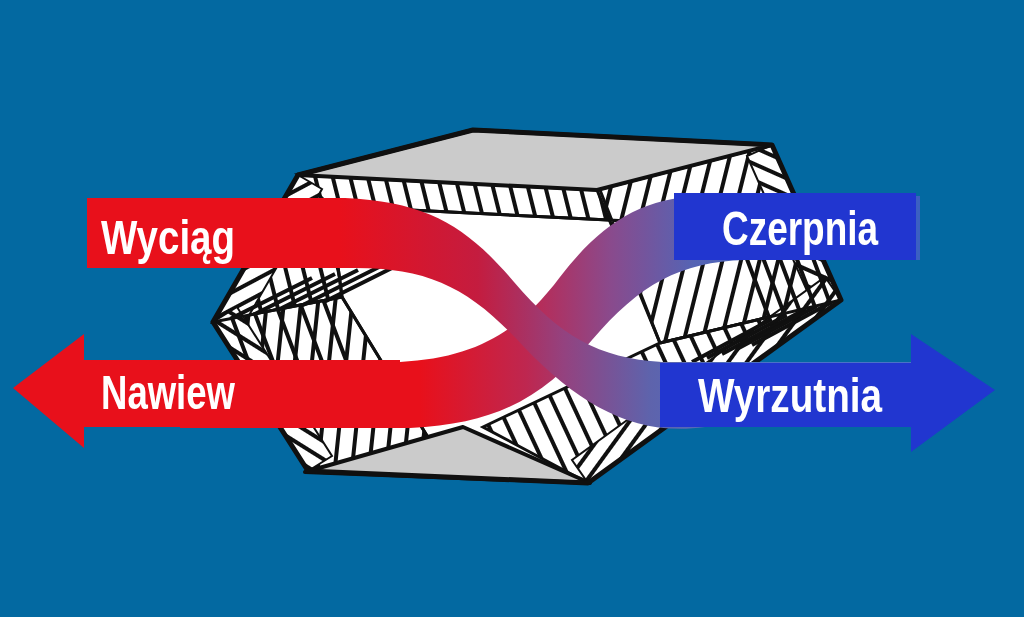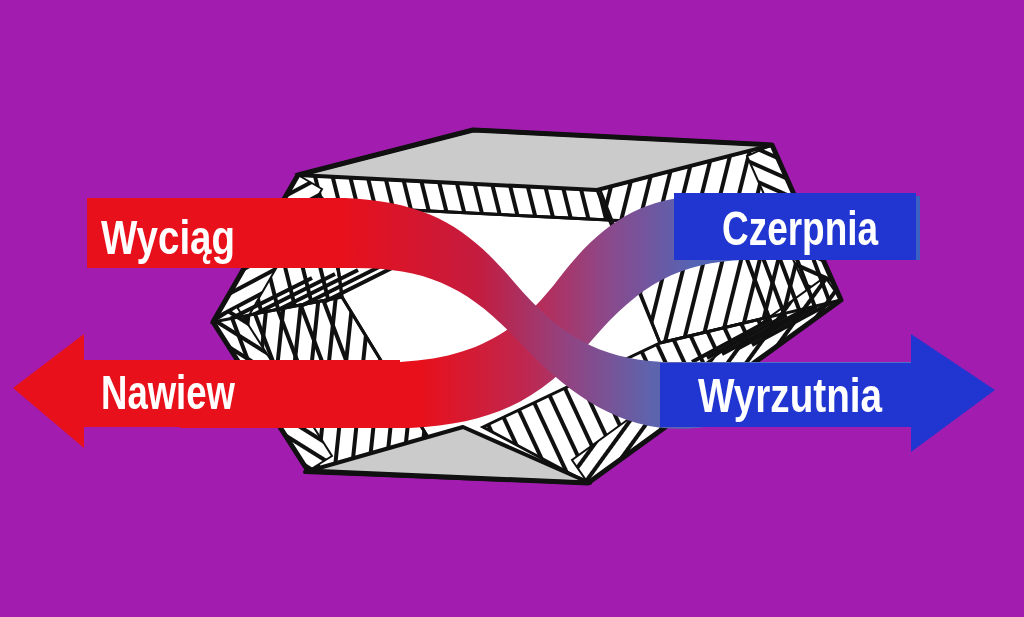--- a/index.html
+++ b/index.html
@@ -1,19 +1,19 @@
 <!DOCTYPE html>
 <html><head>
 <meta charset="utf-8">
 <style>
   html,body{margin:0;padding:0;background:#ffffff;}
   .stage{
     position:relative;
     width:1024px;height:617px;
-    background:#a21caf;
+    background:#0369a1;
     overflow:hidden;
     font-family:"Liberation Sans", sans-serif;
   }
   .stage svg{position:absolute;inset:0;display:block;}
   text.flow-label{
     font-family:"Liberation Sans","DejaVu Sans",sans-serif;
     font-weight:bold;
     font-size:48px;
     fill:#ffffff;
   }

